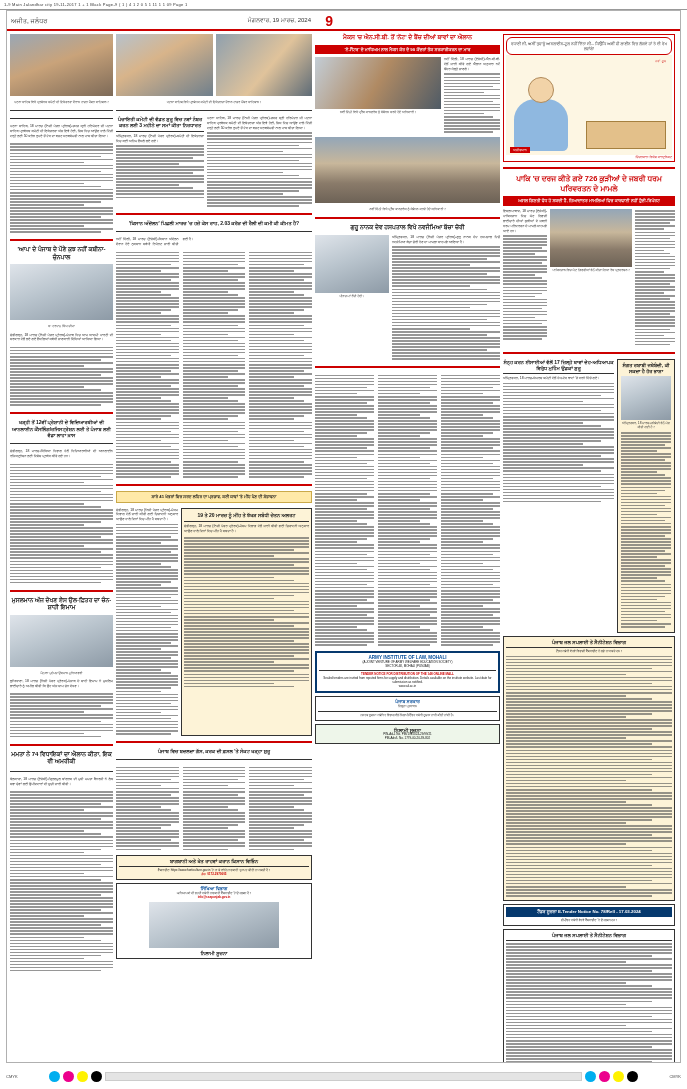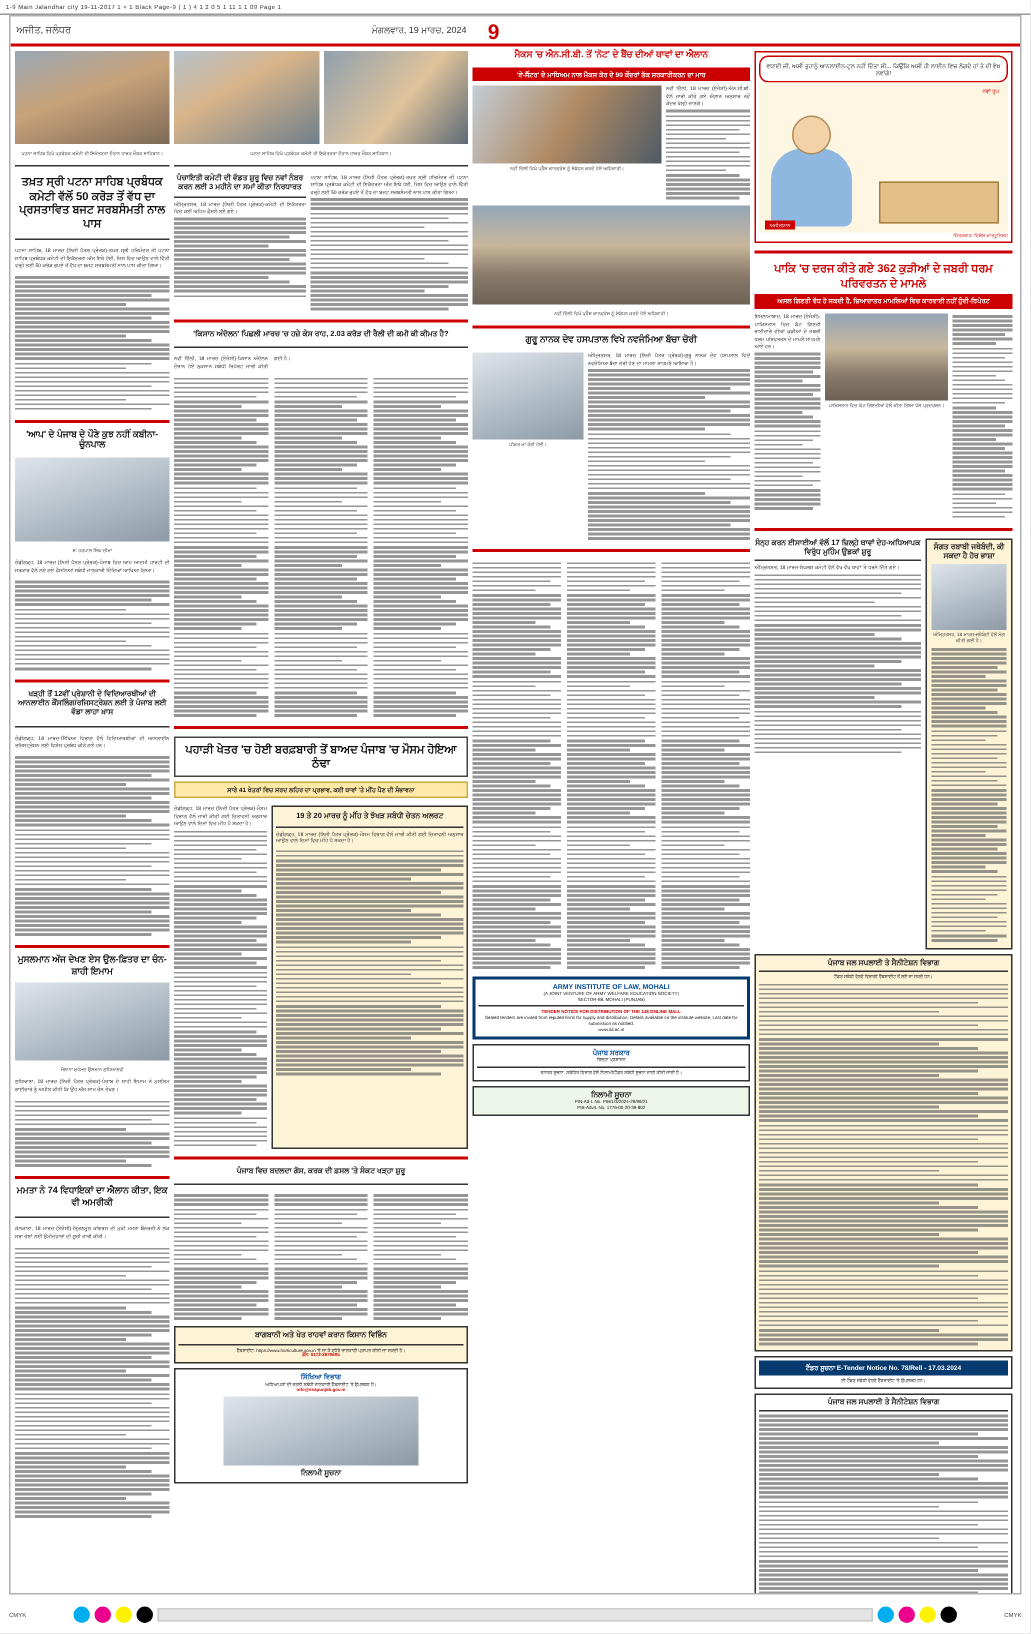--- a/index.html
+++ b/index.html
@@ -81,21 +81,20 @@
     </div>
 
     <div class="grid">
 
       <div class="col c1">
 
         <div class="photo ph-a" style="height:62px"></div>
         <div class="cap">ਪਟਨਾ ਸਾਹਿਬ ਵਿਖੇ ਪ੍ਰਬੰਧਕ ਕਮੇਟੀ ਦੀ ਇਕੱਤਰਤਾ ਦੌਰਾਨ ਹਾਜ਼ਰ ਮੈਂਬਰ ਸਾਹਿਬਾਨ।</div>
         <div class="rule"></div>
 
-        <div class="hl headline-m">ਤਖ਼ਤ ਸ੍ਰੀ ਪਟਨਾ ਸਾਹਿਬ ਪ੍ਰਬੰਧਕ ਕਮੇਟੀ ਵੱਲੋਂ 50 ਕਰੋੜ ਤੋਂ ਵੱਧ ਦਾ ਪ੍ਰਸਤਾਵਿਤ ਬਜਟ ਸਰਬਸੰਮਤੀ ਨਾਲ ਪਾਸ</div>
         <div class="rule"></div>
         <div class="body">ਪਟਨਾ ਸਾਹਿਬ, 18 ਮਾਰਚ (ਨਿਜੀ ਪੱਤਰ ਪ੍ਰੇਰਕ)-ਤਖ਼ਤ ਸ੍ਰੀ ਹਰਿਮੰਦਰ ਜੀ ਪਟਨਾ ਸਾਹਿਬ ਪ੍ਰਬੰਧਕ ਕਮੇਟੀ ਦੀ ਇਕੱਤਰਤਾ ਅੱਜ ਇਥੇ ਹੋਈ, ਜਿਸ ਵਿਚ ਆਉਣ ਵਾਲੇ ਵਿੱਤੀ ਵਰ੍ਹੇ ਲਈ 50 ਕਰੋੜ ਰੁਪਏ ਤੋਂ ਵੱਧ ਦਾ ਬਜਟ ਸਰਬਸੰਮਤੀ ਨਾਲ ਪਾਸ ਕੀਤਾ ਗਿਆ।</div>
         <div class="fillbars">
           <i></i>
             <i></i>
             <i></i>
             <i></i>
             <i></i>
             <i></i>
             <i></i>
@@ -593,21 +592,20 @@
               <i></i>
               <i></i>
               <i></i>
               <i></i>
               <i></i>
               <i></i>
           </div>
         </div>
 
         <div class="dblrule"></div>
-        <div class="hl-box hl headline-m" style="padding:3px">ਪਹਾੜੀ ਖੇਤਰ 'ਚ ਹੋਈ ਬਰਫ਼ਬਾਰੀ ਤੋਂ ਬਾਅਦ ਪੰਜਾਬ 'ਚ ਮੌਸਮ ਹੋਇਆ ਠੰਢਾ</div>
         <div class="subk">ਸਾਰੇ 41 ਖੇਤਰਾਂ ਵਿਚ ਸਰਦ ਲਹਿਰ ਦਾ ਪ੍ਰਭਾਵ, ਕਈ ਥਾਵਾਂ 'ਤੇ ਮੀਂਹ ਪੈਣ ਦੀ ਸੰਭਾਵਨਾ</div>
         <div style="display:flex;gap:3px;margin-top:2px;">
           <div style="width:62px">
             <div class="body">ਚੰਡੀਗੜ੍ਹ, 18 ਮਾਰਚ (ਨਿਜੀ ਪੱਤਰ ਪ੍ਰੇਰਕ)-ਮੌਸਮ ਵਿਭਾਗ ਵੱਲੋਂ ਜਾਰੀ ਕੀਤੀ ਗਈ ਚਿਤਾਵਨੀ ਅਨੁਸਾਰ ਆਉਣ ਵਾਲੇ ਦਿਨਾਂ ਵਿਚ ਮੀਂਹ ਪੈ ਸਕਦਾ ਹੈ।</div>
             <div class="fillbars">
               <i></i>
                 <i></i>
                 <i></i>
                 <i></i>
                 <i></i>
@@ -1252,21 +1250,21 @@
             <div class="cart-man"></div>
             <div class="cart-head"></div>
             <div class="cart-table"></div>
             <div class="redtag">ਅਜੀਤਯਾਨ</div>
             <div style="position:absolute;right:6px;top:4px;font-size:3.6px;color:#c00;">ਨਵਾਂ ਰੂਪ</div>
           </div>
           <div class="sigline">ਚਿੱਤਰਕਾਰ: ਵਿਸ਼ੇਸ਼ ਕਾਰਟੂਨਿਸਟ</div>
         </div>
 
         <div class="dblrule"></div>
-        <div class="hl hl-red headline-m">ਪਾਕਿ 'ਚ ਦਰਜ ਕੀਤੇ ਗਏ 362 ਕੁੜੀਆਂ ਦੇ ਜਬਰੀ ਧਰਮ ਪਰਿਵਰਤਨ ਦੇ ਮਾਮਲੇ</div>
+        <div class="hl hl-red headline-m">ਪਾਕਿ 'ਚ ਦਰਜ ਕੀਤੇ ਗਏ 726 ਕੁੜੀਆਂ ਦੇ ਜਬਰੀ ਧਰਮ ਪਰਿਵਰਤਨ ਦੇ ਮਾਮਲੇ</div>
         <div class="sub">ਅਸਲ ਗਿਣਤੀ ਵੱਧ ਹੋ ਸਕਦੀ ਹੈ, ਜ਼ਿਆਦਾਤਰ ਮਾਮਲਿਆਂ ਵਿਚ ਕਾਰਵਾਈ ਨਹੀਂ ਹੁੰਦੀ-ਰਿਪੋਰਟ</div>
 
         <div style="display:flex;gap:3px;">
           <div style="width:44px">
             <div class="body">ਇਸਲਾਮਾਬਾਦ, 18 ਮਾਰਚ (ਏਜੰਸੀ)-ਪਾਕਿਸਤਾਨ ਵਿਚ ਘੱਟ ਗਿਣਤੀ ਭਾਈਚਾਰੇ ਦੀਆਂ ਕੁੜੀਆਂ ਦੇ ਜਬਰੀ ਧਰਮ ਪਰਿਵਰਤਨ ਦੇ ਮਾਮਲੇ ਸਾਹਮਣੇ ਆਏ ਹਨ।</div>
             <div class="fillbars">
               <i></i>
                 <i></i>
                 <i></i>
                 <i></i>

